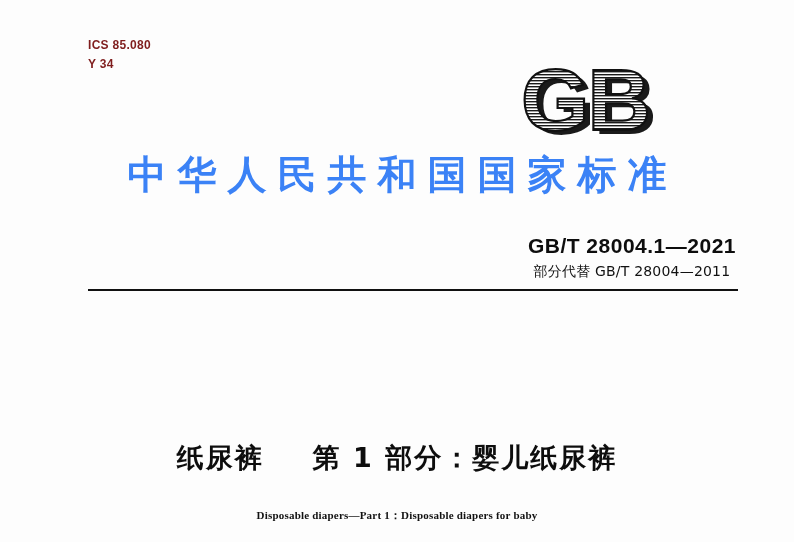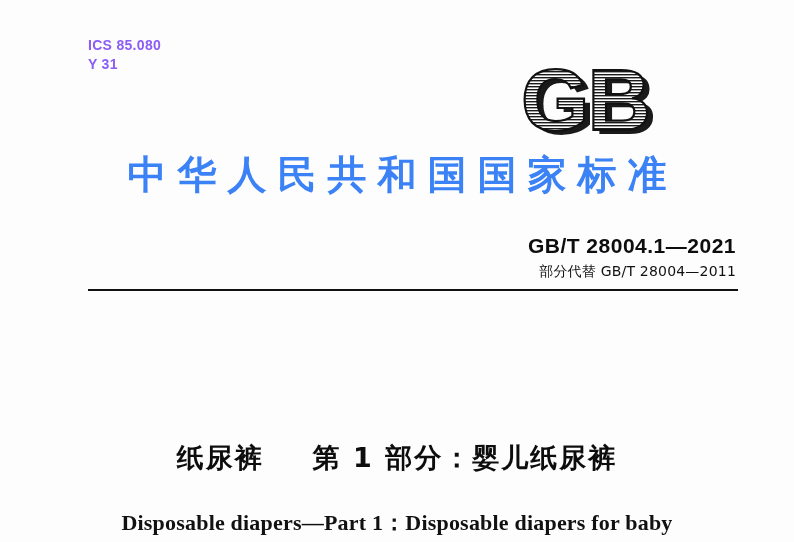--- a/index.html
+++ b/index.html
@@ -22,24 +22,24 @@
     background: #fdfdfd;
   }
 
   
   .ics-block {
     position: absolute;
     left: 88px;
     top: 36px;
     font-family: "Liberation Sans", sans-serif;
     font-weight: bold;
-    font-size: 14px;
+    font-size: 12px;
     line-height: 19px;
     letter-spacing: 0.3px;
-    color: #8b5cf6;
+    color: #7f1d1d;
   }
 
   
   .gb-emblem {
     position: absolute;
     left: 520px;
     top: 48px;
     width: 190px;
     height: 92px;
     margin-top: 8px;
@@ -59,21 +59,21 @@
     letter-spacing: 11px;
     text-indent: 11px;
     color: #3b82f6;
   }
 
   
   .std-number {
     position: absolute;
     right: 58px;
     top: 234px;
-    text-align: right;
+    text-align: center;
   }
   .std-number .num {
     font-family: "Liberation Sans", sans-serif;
     font-weight: bold;
     font-size: 21px;
     letter-spacing: 0.5px;
     color: #0d0d0d;
     white-space: nowrap;
   }
   .std-number .replaces {
@@ -114,33 +114,33 @@
   }
 
   .subject-en {
     position: absolute;
     left: 0;
     right: 0;
     top: 508px;
     text-align: center;
     font-family: "Liberation Serif", serif;
     font-weight: bold;
-    font-size: 22px;
+    font-size: 11px;
     letter-spacing: 0.2px;
     color: #111;
   }
 </style>
 </head>
 <body>
 
 <div class="page">
 
   <div class="ics-block">
     <div>ICS 85.080</div>
-    <div>Y 31</div>
+    <div>Y 34</div>
   </div>
 
   <div class="gb-emblem">
     <svg width="190" height="92" viewBox="0 0 190 92" xmlns="http://www.w3.org/2000/svg">
       <defs>
         <pattern id="hatch" width="3" height="3" patternUnits="userSpaceOnUse" patternTransform="rotate(0)">
           <rect width="3" height="3" fill="#ffffff"></rect>
           <rect width="3" height="1.4" fill="#1a1a1a"></rect>
         </pattern>
       </defs>

